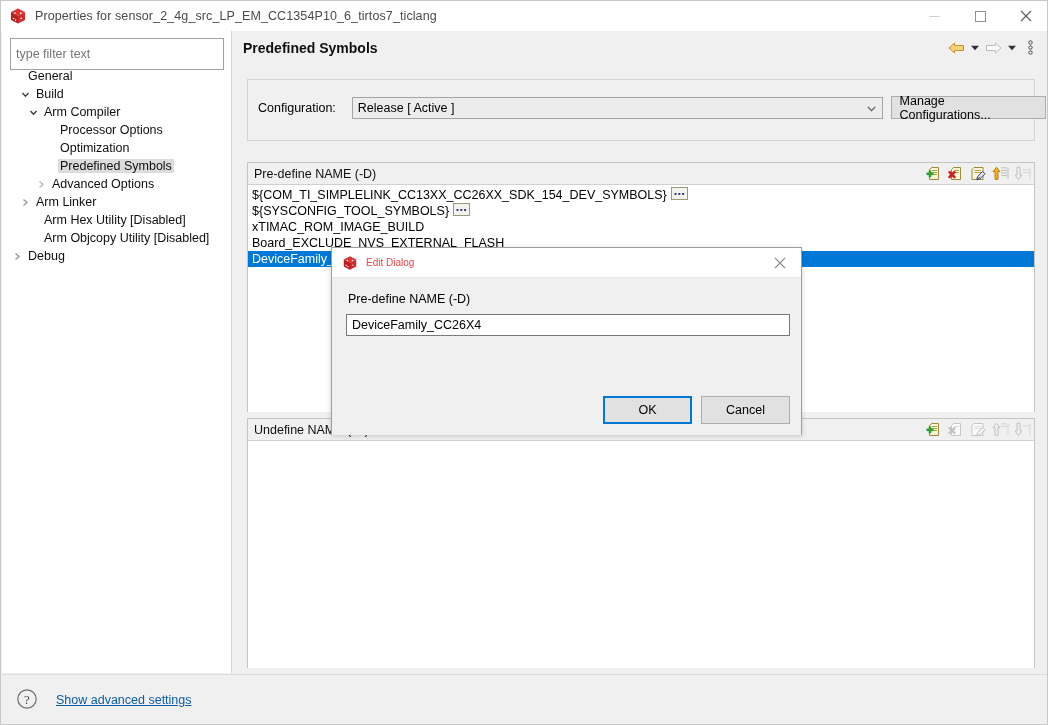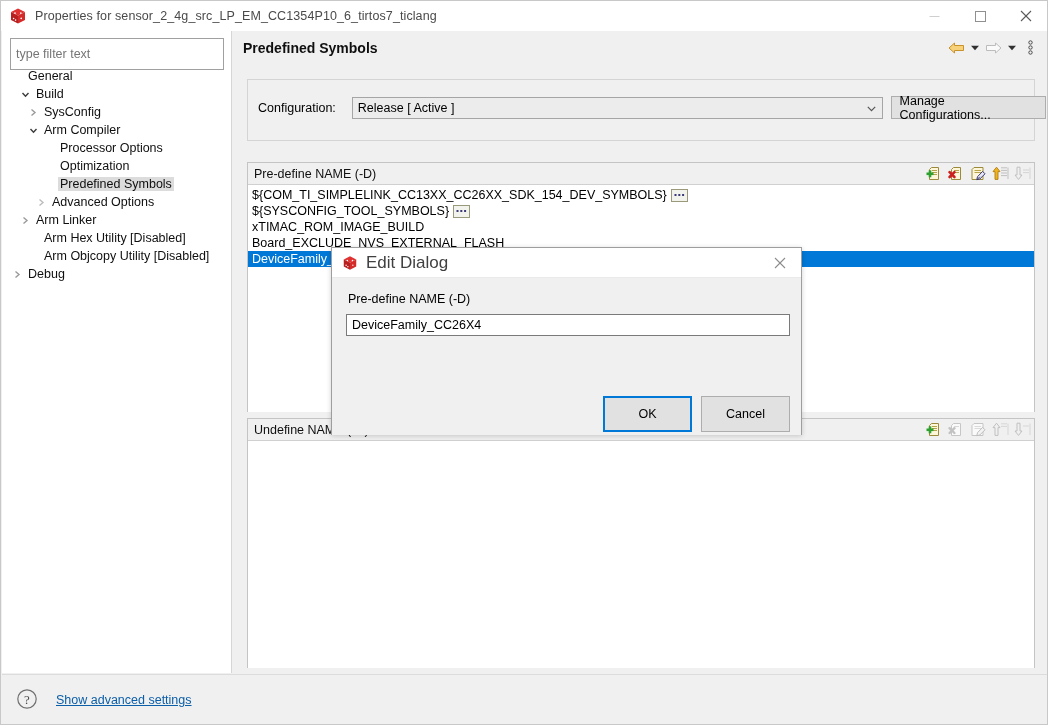--- a/index.html
+++ b/index.html
@@ -199,21 +199,21 @@
     position: relative;
     background: #fff;
     overflow: hidden;
   }
   .list-item {
     height: 16px;
     line-height: 16px;
     font-size: 12.5px;
     padding-left: 4px;
     white-space: nowrap;
-    display: flex; align-items: center;
+    display: flex; 
     color: #000;
   }
   .list-item.sel {
     background: #0078d7;
     color: #ffffff;
   }
   .dots-badge {
     display: inline-flex;
     align-items: center; justify-content: center;
     width: 17px; height: 13px;
@@ -251,21 +251,21 @@
     border: 1px solid #9e9e9e;
     box-shadow: 0 1px 5px rgba(0,0,0,0.18);
   }
   .dlg-titlebar {
     height: 30px;
     background: #ffffff;
     display: flex; align-items: center;
     border-bottom: 1px solid #eaeaea;
   }
   .dlg-icon { width: 16px; height: 16px; margin-left: 10px; margin-right: 8px; position: relative; }
-  .dlg-title { font-size: 17px; color: #404040; text-align: center; }
+  .dlg-title { font-size: 10px; color: #ef4444; text-align: center; }
   .dlg-close {
     margin-left: auto; width: 42px; height: 30px;
     display:flex; align-items:center; justify-content:center;
     color: #8d8d8d;
   }
   .dlg-body { position: relative; height: 157px; background:#f0f0f0; }
   .dlg-field-label {
     position: absolute; left: 16px; top: 14px;
     font-size: 12.5px; color: #000;
   }
@@ -275,21 +275,21 @@
     border: 1px solid #7a7a7a;
     background: #fff;
     font-family: "Liberation Sans", sans-serif;
     font-size: 12.5px;
     padding: 0 5px;
     color: #000;
     outline: none;
   }
   .dlg-btn {
     position: absolute;
-    height: 36px; width: 89px;
+    height: 28px; width: 89px;
     background: #e1e1e1;
     border: 1px solid #adadad;
     font-family: "Liberation Sans", sans-serif;
     font-size: 12.5px;
     display:flex; align-items:center; justify-content:center;
   }
   .dlg-btn.focus { border: 2px solid #0078d7; }
 
   .cube { display:block; }
 </style>
@@ -344,28 +344,20 @@
 
       <div class="tree-row" style="padding-left:16px">
         <span class="tw">
           <svg width="9" height="9" viewBox="0 0 9 9">
               <polyline points="1.5,3 4.5,6.2 7.5,3" fill="none" stroke="#3c3c3c" stroke-width="1.4"></polyline>
             </svg>
         </span>
         <span class="tree-label">Build</span>
       </div>
 
-      <div class="tree-row" style="padding-left:24px">
-        <span class="tw">
-          <svg width="9" height="9" viewBox="0 0 9 9">
-              <polyline points="2.5,1.5 6,4.5 2.5,7.5" fill="none" stroke="#9a9a9a" stroke-width="1.4"></polyline>
-            </svg>
-        </span>
-        <span class="tree-label">SysConfig</span>
-      </div>
 
       <div class="tree-row" style="padding-left:24px">
         <span class="tw">
           <svg width="9" height="9" viewBox="0 0 9 9">
               <polyline points="1.5,3 4.5,6.2 7.5,3" fill="none" stroke="#3c3c3c" stroke-width="1.4"></polyline>
             </svg>
         </span>
         <span class="tree-label">Arm Compiler</span>
       </div>
 

